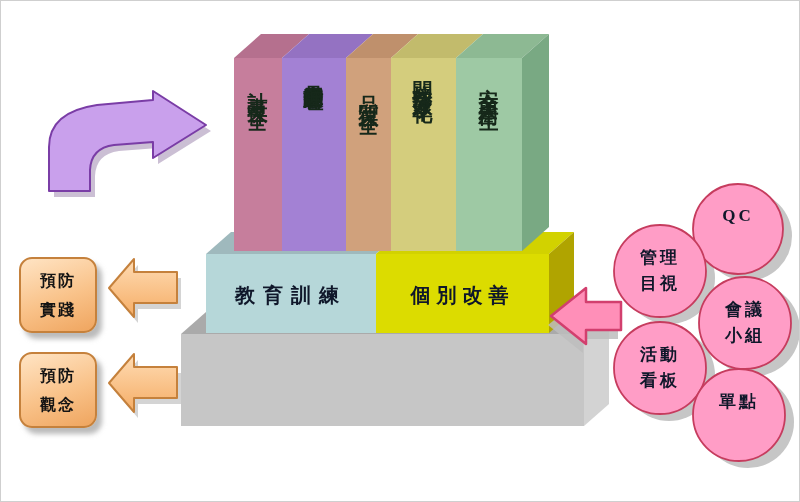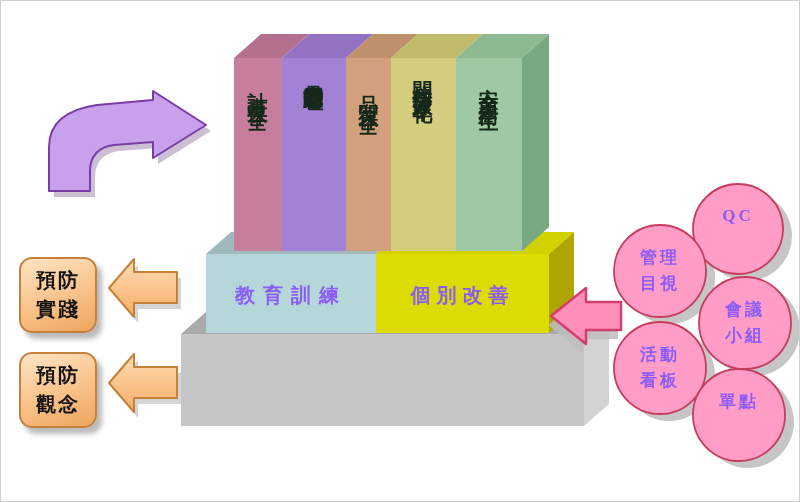--- a/index.html
+++ b/index.html
@@ -2,21 +2,21 @@
 <html><head>
 <meta charset="utf-8">
 <style>
   html,body{margin:0;padding:0;background:#fff;}
   .stage{
     position:relative;width:798px;height:500px;margin:0;
     background:#ffffff;border:1px solid #cfcfcf;overflow:hidden;
     font-family:"Liberation Serif","DejaVu Serif",serif;
   }
   .stage svg{position:absolute;left:0;top:0;}
-  .txt{position:absolute;color:#8b5cf6;font-weight:bold;}
+  .txt{position:absolute;color:#0f172a;font-weight:bold;}
   
   .vlabel{
     writing-mode:vertical-rl;text-orientation:upright;
     font-size:20px;width:26px;text-align:left;line-height:26px;
     color:#16281a;
   }
   .pt1{left:244px;top:74px;letter-spacing:7px;}
   .pt2{left:300px;top:67px;letter-spacing:1px;}
   .pt3{left:355px;top:78px;letter-spacing:7px;}
   .pt4{left:409px;top:63px;letter-spacing:4px;}
@@ -29,21 +29,21 @@
   
   .obox{
     position:absolute;width:74px;height:72px;border-radius:13px;
     border:2px solid #c5813c;
     background:linear-gradient(160deg,#ffe4c4 0%,#f9c289 55%,#efa55f 100%);
     box-shadow:5px 6px 5px rgba(150,150,150,.65);
     display:flex;flex-direction:column;justify-content:center;align-items:center;
   }
   .ob1{left:18px;top:256px;}
   .ob2{left:18px;top:351px;}
-  .obox .line{font-size:20px;font-weight:bold;line-height:29px;letter-spacing:2px;color:#141414;}
+  .obox .line{font-size:16px;font-weight:bold;line-height:29px;letter-spacing:2px;color:#141414;}
   
   .clabel{width:80px;text-align:center;font-size:17px;letter-spacing:3px;line-height:26px;}
   .c1{left:697px;top:202px;}
   .c2{left:619px;top:244px;}
   .c3{left:704px;top:296px;}
   .c4{left:619px;top:341px;}
   .c5{left:698px;top:388px;}
 </style>
 </head>
 <body>

